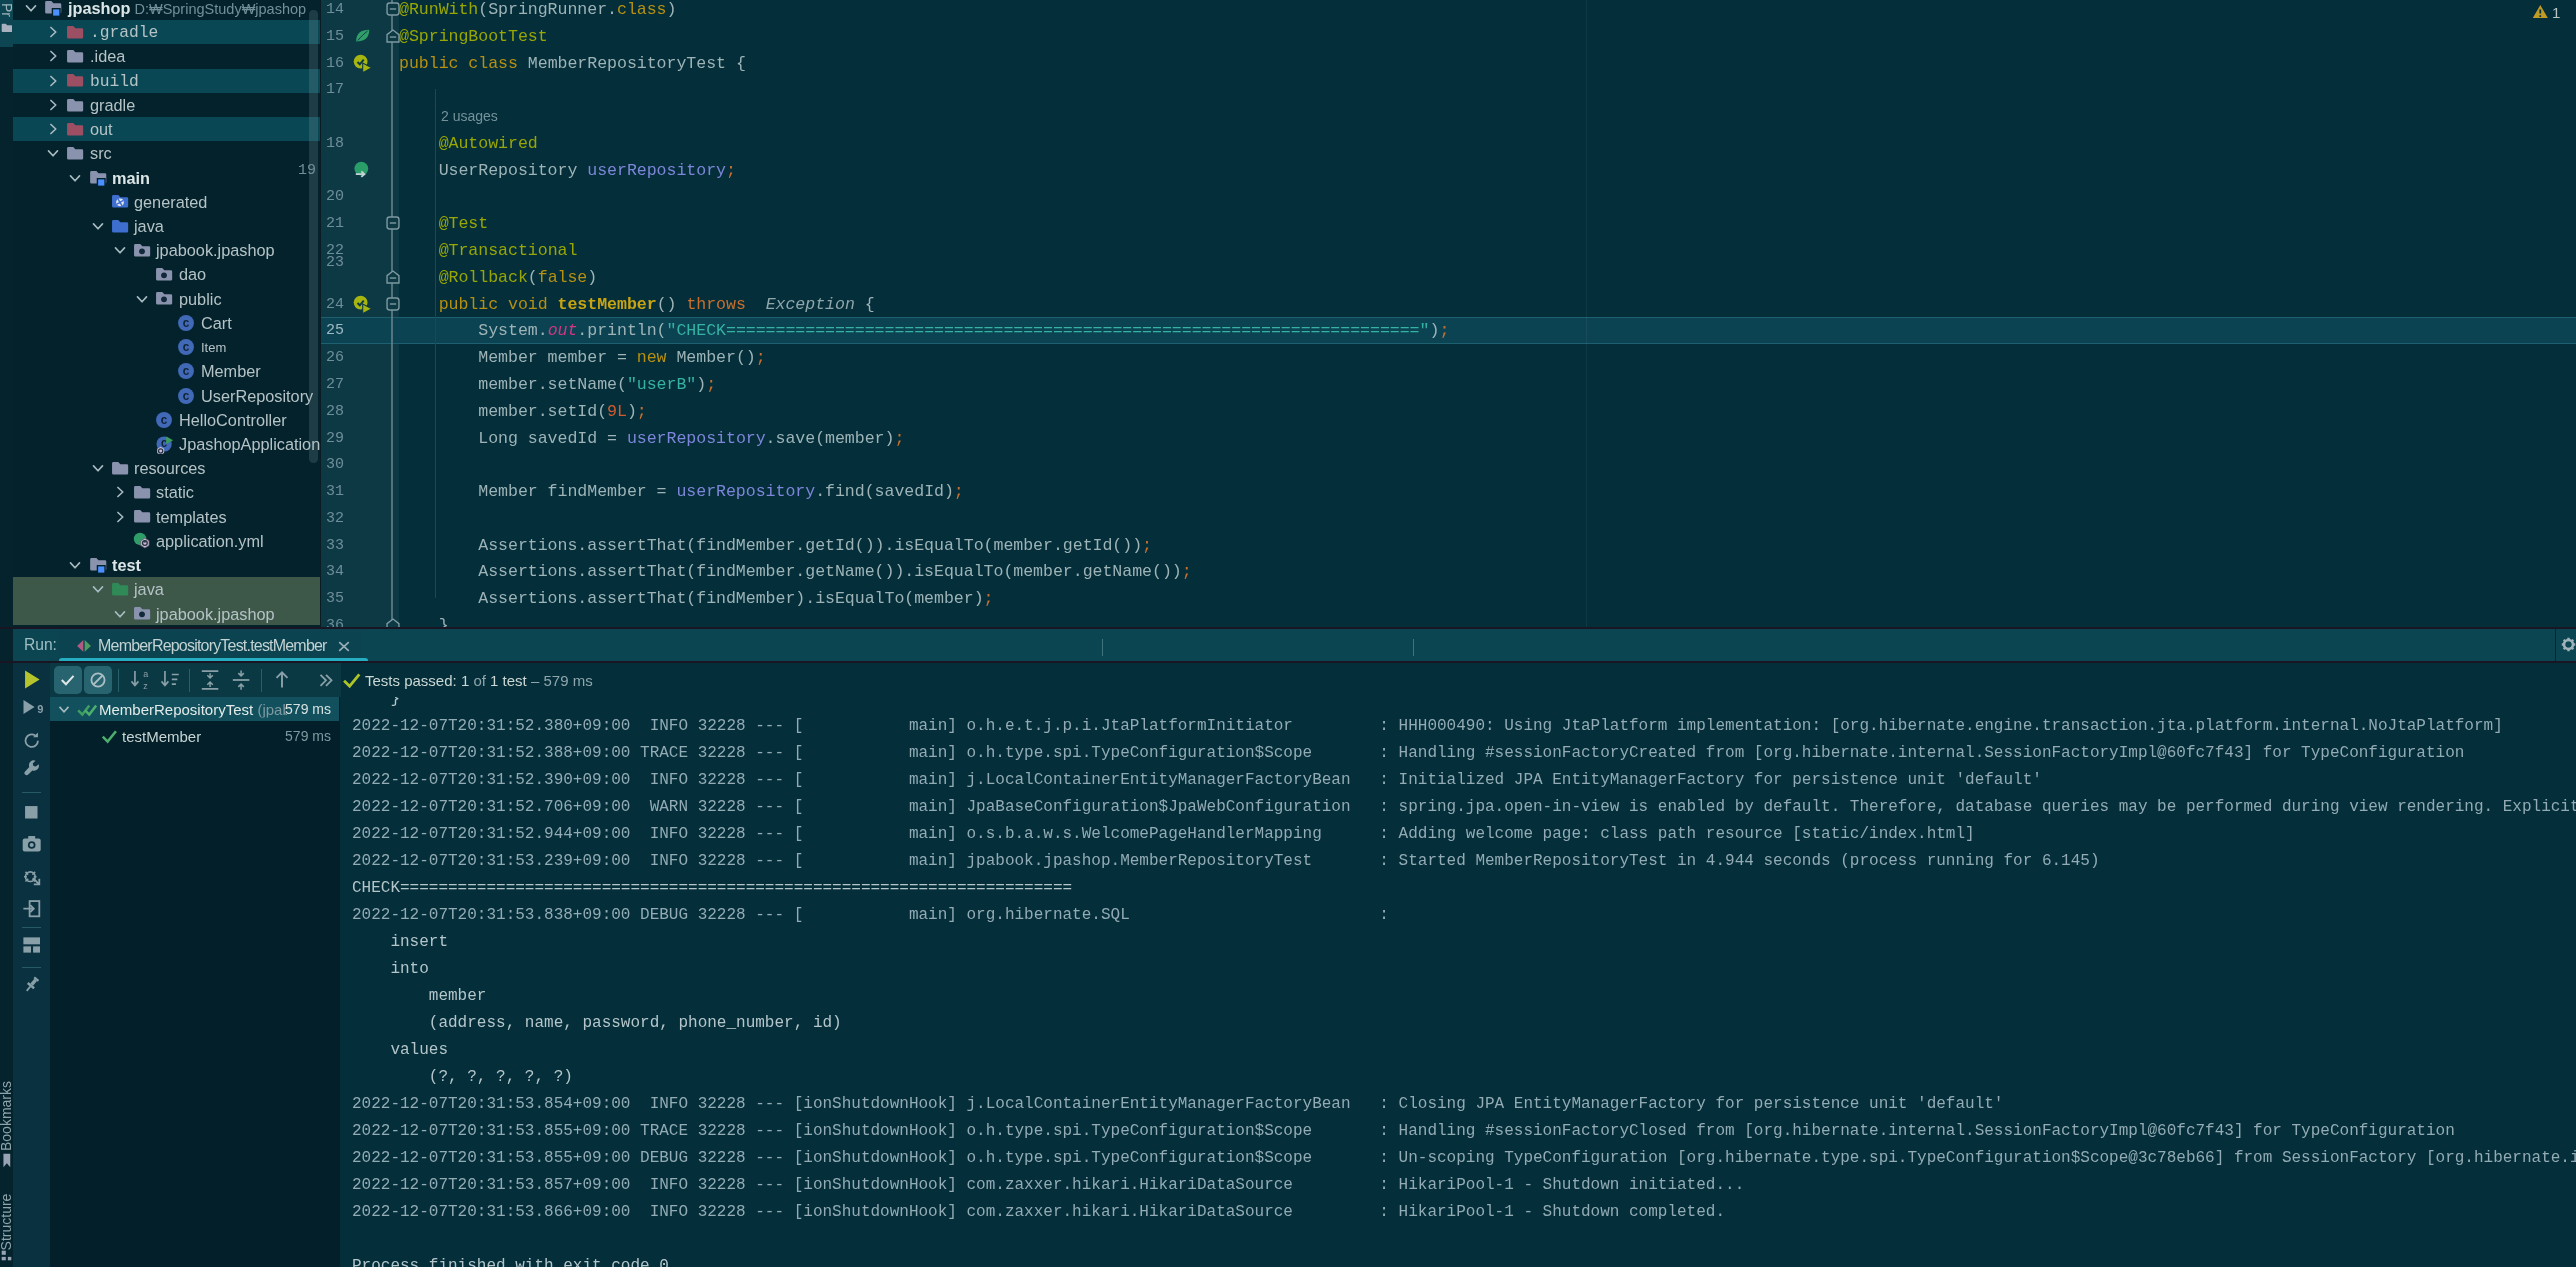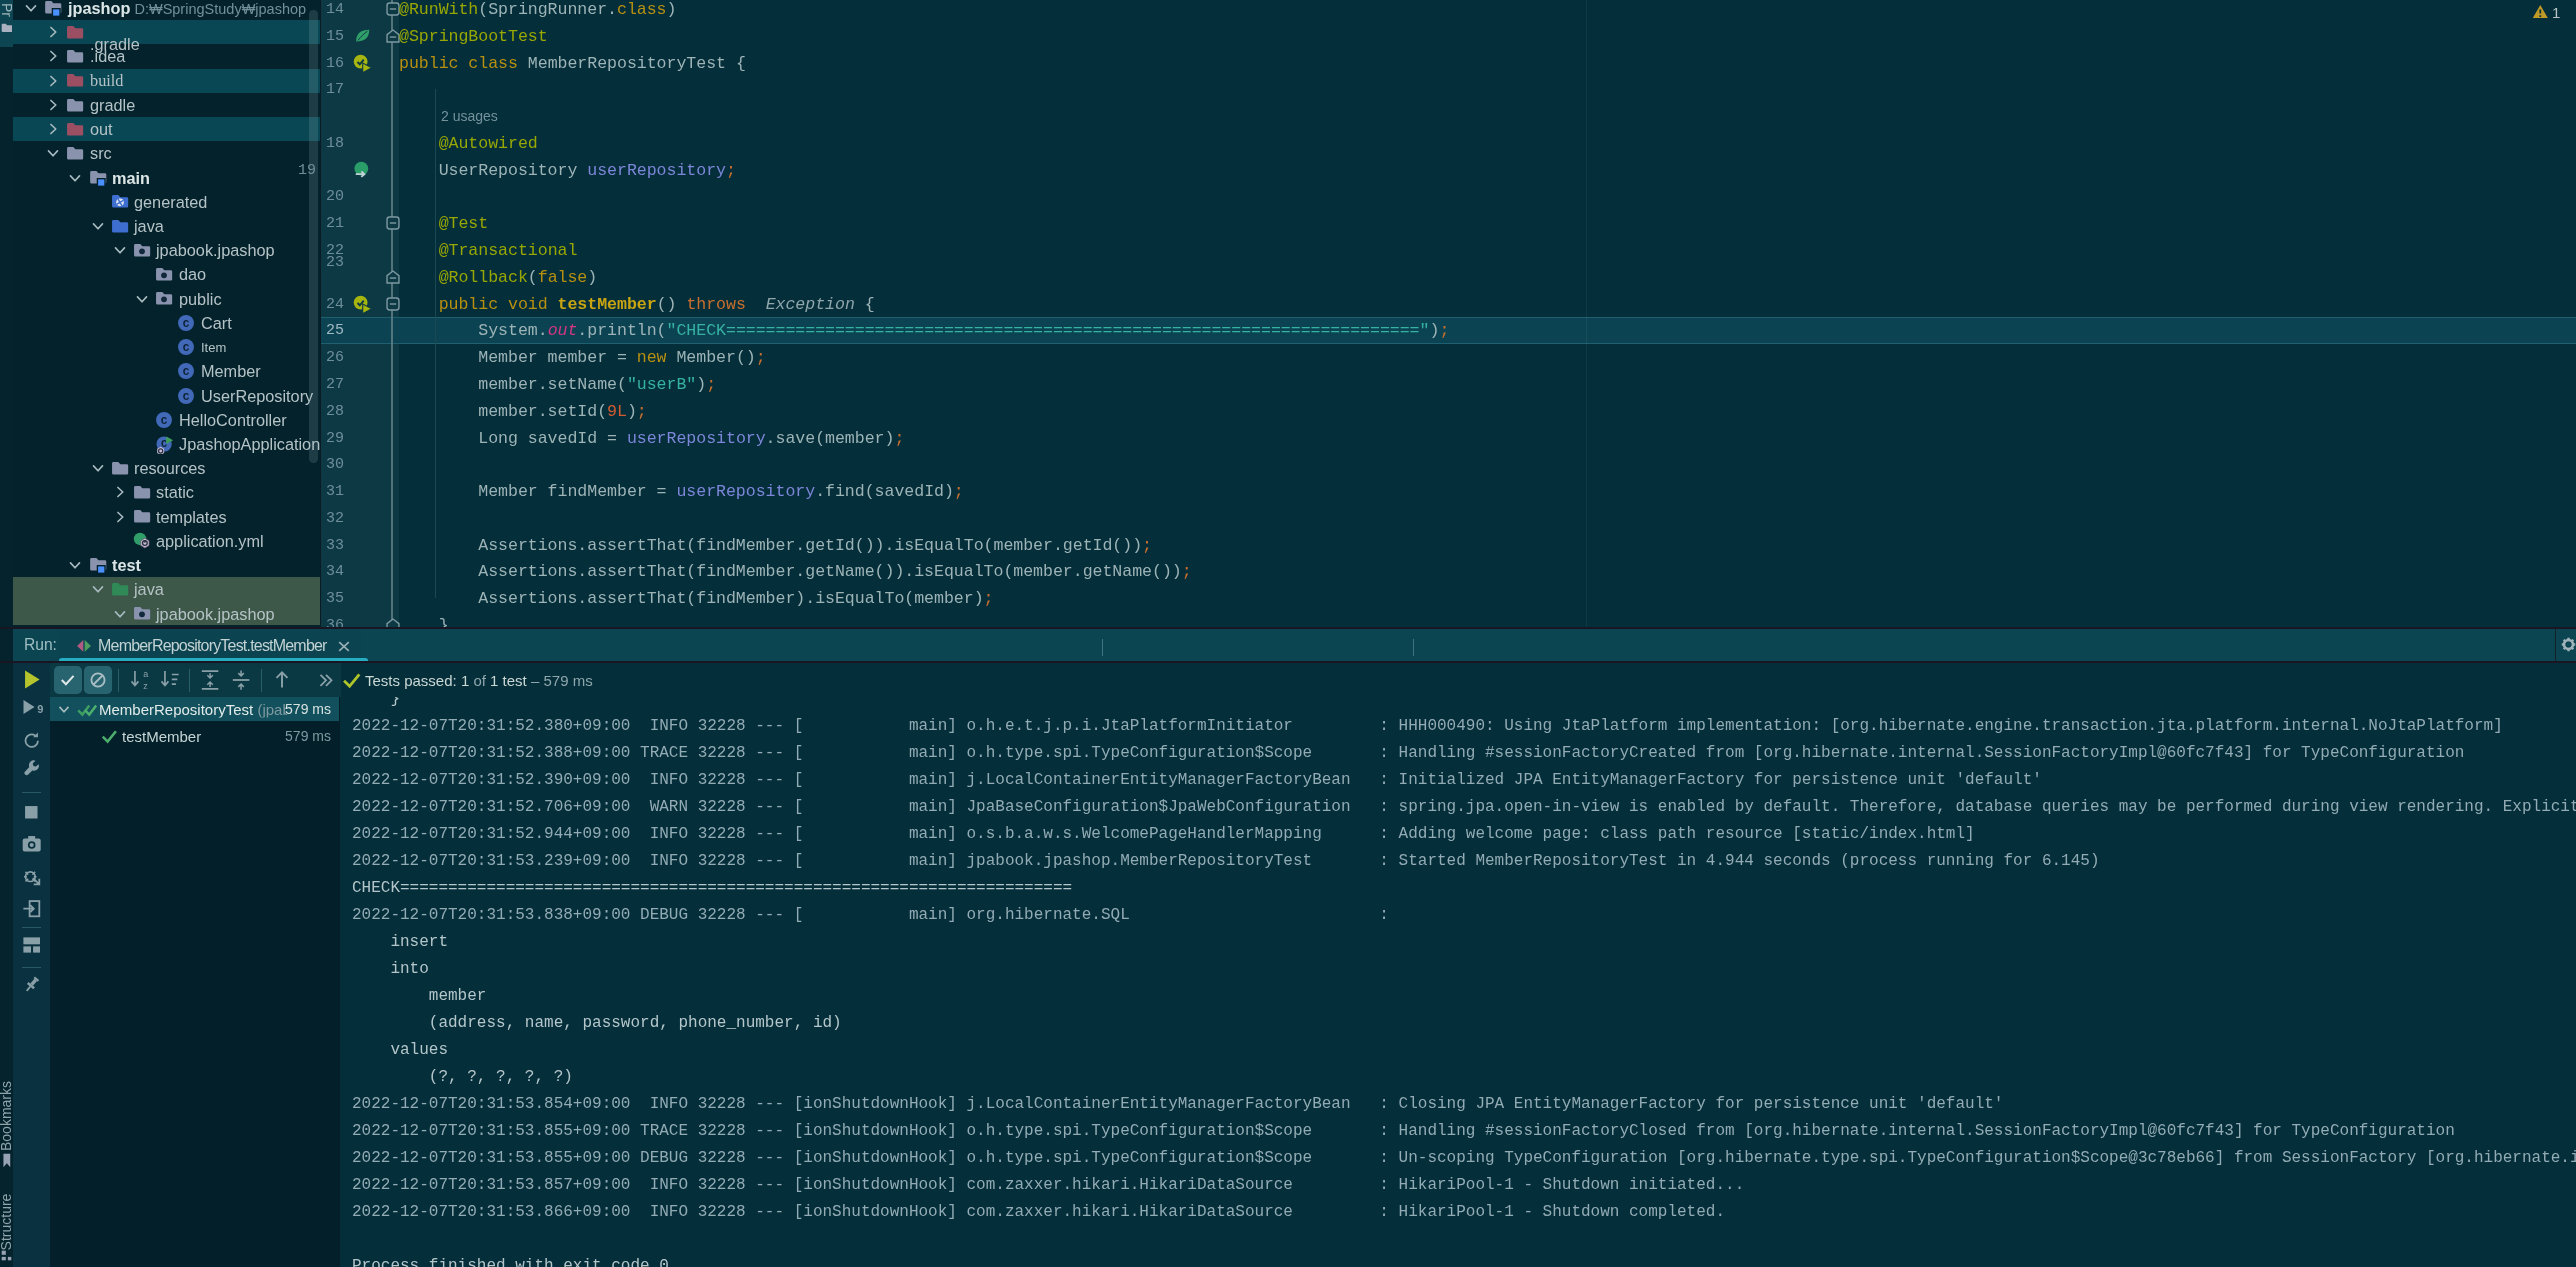--- a/index.html
+++ b/index.html
@@ -31,36 +31,36 @@
     <rect x="12" y="14" width="11" height="11" fill="#4a90ff" stroke="#04222c" stroke-width="2"></rect>
   </svg>
 <div style="position:absolute;left:68px;top:8px;transform:translateY(-50%);font-family:'Liberation Sans',sans-serif;font-size:16.3px;color:#dce6e6;font-weight:bold;white-space:pre;">jpashop<span style="color:#72909a;font-weight:normal;font-size:14.5px"> D:₩SpringStudy₩jpashop</span></div>
 <div style="position:absolute;left:13px;top:20px;width:307px;height:24px;background:#0a4754;"></div>
 <svg style="position:absolute;left:44px;top:23px" width="18" height="18" viewBox="0 0 26 26">
     <path d="M10 6.5 L17 13 L10 19.5" fill="none" stroke="#a7bac0" stroke-width="2.4" stroke-linecap="round" stroke-linejoin="round"></path>
   </svg>
 <svg style="position:absolute;left:66px;top:24px" width="18" height="16.6" viewBox="0 0 26 24">
     <path d="M1.5 5 Q1.5 3 3.5 3 L10.5 3 L13.5 6.2 L23 6.2 Q24.8 6.2 24.8 8 L24.8 19 Q24.8 21 23 21 L3.5 21 Q1.5 21 1.5 19 Z" fill="#9c4f63"></path>
   </svg>
-<div style="position:absolute;left:90px;top:32px;transform:translateY(-50%);font-family:Liberation Sans, sans-serif;font-size:16.3px;color:#b5c3c6;font-weight:normal;white-space:pre;margin-top:12px;">.gradle</div>
+<div style="position:absolute;left:90px;top:32px;transform:translateY(-50%);font-family:Liberation Mono, monospace;font-size:16.3px;color:#b5c3c6;font-weight:normal;white-space:pre;">.gradle</div>
 <svg style="position:absolute;left:44px;top:47px" width="18" height="18" viewBox="0 0 26 26">
     <path d="M10 6.5 L17 13 L10 19.5" fill="none" stroke="#a7bac0" stroke-width="2.4" stroke-linecap="round" stroke-linejoin="round"></path>
   </svg>
 <svg style="position:absolute;left:66px;top:48px" width="18" height="16.6" viewBox="0 0 26 24">
     <path d="M1.5 5 Q1.5 3 3.5 3 L10.5 3 L13.5 6.2 L23 6.2 Q24.8 6.2 24.8 8 L24.8 19 Q24.8 21 23 21 L3.5 21 Q1.5 21 1.5 19 Z" fill="#8a93ae"></path>
   </svg>
 <div style="position:absolute;left:90px;top:56px;transform:translateY(-50%);font-family:'Liberation Sans',sans-serif;font-size:16.3px;color:#b5c3c6;font-weight:normal;white-space:pre;">.idea</div>
 <div style="position:absolute;left:13px;top:69px;width:307px;height:24px;background:#0a4754;"></div>
 <svg style="position:absolute;left:44px;top:72px" width="18" height="18" viewBox="0 0 26 26">
     <path d="M10 6.5 L17 13 L10 19.5" fill="none" stroke="#a7bac0" stroke-width="2.4" stroke-linecap="round" stroke-linejoin="round"></path>
   </svg>
 <svg style="position:absolute;left:66px;top:72px" width="18" height="16.6" viewBox="0 0 26 24">
     <path d="M1.5 5 Q1.5 3 3.5 3 L10.5 3 L13.5 6.2 L23 6.2 Q24.8 6.2 24.8 8 L24.8 19 Q24.8 21 23 21 L3.5 21 Q1.5 21 1.5 19 Z" fill="#9c4f63"></path>
   </svg>
-<div style="position:absolute;left:90px;top:81px;transform:translateY(-50%);font-family:Liberation Serif, serif;font-size:16.3px;color:#b5c3c6;font-weight:normal;white-space:pre;">build</div>
+<div style="position:absolute;left:90px;top:81px;transform:translateY(-50%);font-family:Liberation Mono, monospace;font-size:16.3px;color:#b5c3c6;font-weight:normal;white-space:pre;">build</div>
 <svg style="position:absolute;left:44px;top:96px" width="18" height="18" viewBox="0 0 26 26">
     <path d="M10 6.5 L17 13 L10 19.5" fill="none" stroke="#a7bac0" stroke-width="2.4" stroke-linecap="round" stroke-linejoin="round"></path>
   </svg>
 <svg style="position:absolute;left:66px;top:97px" width="18" height="16.6" viewBox="0 0 26 24">
     <path d="M1.5 5 Q1.5 3 3.5 3 L10.5 3 L13.5 6.2 L23 6.2 Q24.8 6.2 24.8 8 L24.8 19 Q24.8 21 23 21 L3.5 21 Q1.5 21 1.5 19 Z" fill="#8a93ae"></path>
   </svg>
 <div style="position:absolute;left:90px;top:105px;transform:translateY(-50%);font-family:'Liberation Sans',sans-serif;font-size:16.3px;color:#b5c3c6;font-weight:normal;white-space:pre;">gradle</div>
 <div style="position:absolute;left:13px;top:117px;width:307px;height:24px;background:#0a4754;"></div>
 <svg style="position:absolute;left:44px;top:120px" width="18" height="18" viewBox="0 0 26 26">
     <path d="M10 6.5 L17 13 L10 19.5" fill="none" stroke="#a7bac0" stroke-width="2.4" stroke-linecap="round" stroke-linejoin="round"></path>

